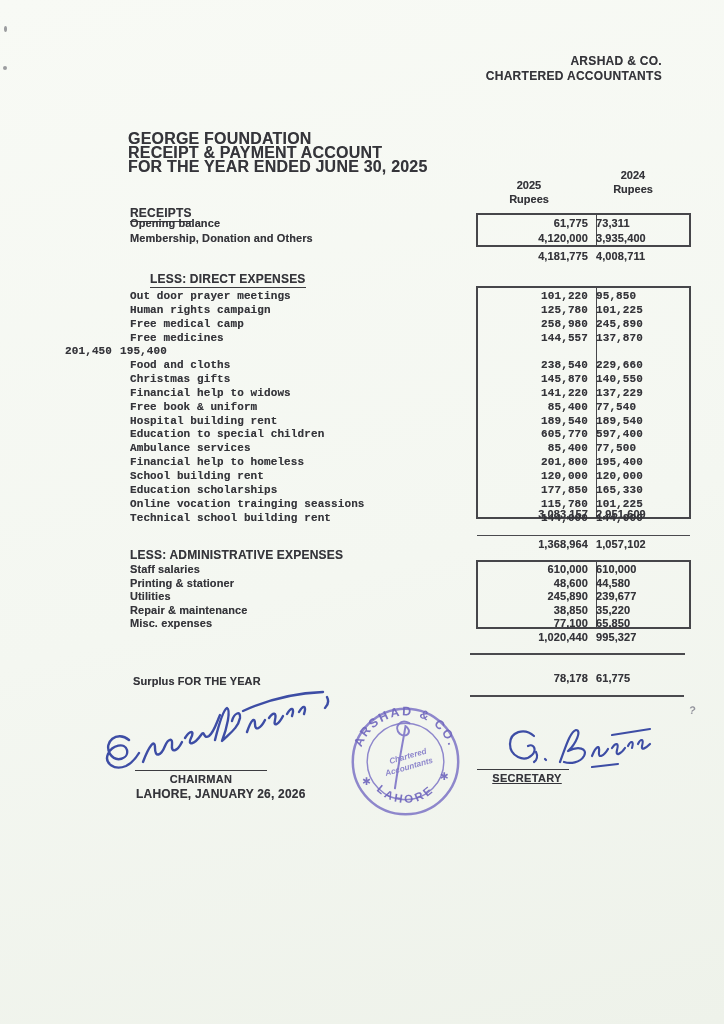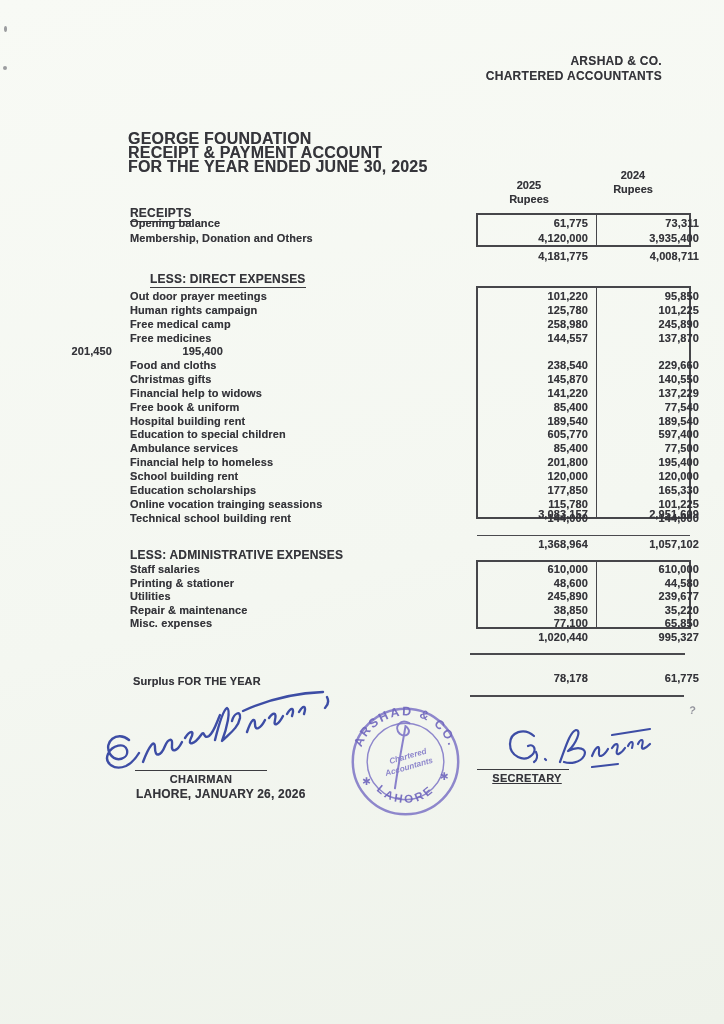--- a/index.html
+++ b/index.html
@@ -22,21 +22,21 @@
   
   .colhead{width:60px;text-align:center;font-size:11px;line-height:13.5px;}
   
   .heading{font-size:12px;letter-spacing:.2px;}
   .underlined{border-bottom:1.6px solid #3c3c40;padding-bottom:1px;display:inline-block;}
   
   .frow{display:flex;align-items:flex-start;font-size:11px;letter-spacing:.1px;}
   .rows{left:0;right:0;}
   .frow .lbl{width:346px;padding-left:130px;box-sizing:content-box;}
   .frow .v1{width:120px;text-align:right;padding-right:8px;box-sizing:border-box;}
-  .frow .v2{width:110px;text-align:right;padding-right:7px;box-sizing:border-box;}
+  .frow .v2{width:110px;padding-right:7px;box-sizing:border-box;}
   .rows .frow{height:13.85px;}
   .rows-receipts .frow{height:14.8px;}
   .rows-admin .frow{height:13.5px;}
   
   .numbox{left:476px;width:215px;border:2px solid #46464a;box-sizing:border-box;}
   .numbox::after{content:'';position:absolute;left:118px;top:0;bottom:0;border-left:1.6px solid #46464a;}
   
   .rule{border-top:2px solid #4a4a4e;height:0;}
   
   .sig-label{font-size:11px;text-align:center;letter-spacing:.3px;}
@@ -94,21 +94,21 @@
       <span class="lbl"></span>
       <span class="v1">4,181,775</span>
       <span class="v2">4,008,711</span>
     </div>
   </div>
 
   <div class="abs heading txt" style="left:130px;top:272px;padding-left:20px;">
     <span class="underlined">LESS: DIRECT EXPENSES</span>
   </div>
   <div class="abs numbox" style="top:286px;height:233px;"></div>
-  <div class="abs rows" style="top:290px;">
+  <div class="abs rows" style="top:290px;font-family:Liberation Mono, monospace;">
 
   <div class="frow txt">
       <span class="lbl">Out door prayer meetings</span>
       <span class="v1">101,220</span>
       <span class="v2">95,850</span>
     </div>
       <div class="frow txt">
       <span class="lbl">Human rights campaign</span>
       <span class="v1">125,780</span>
       <span class="v2">101,225</span>

